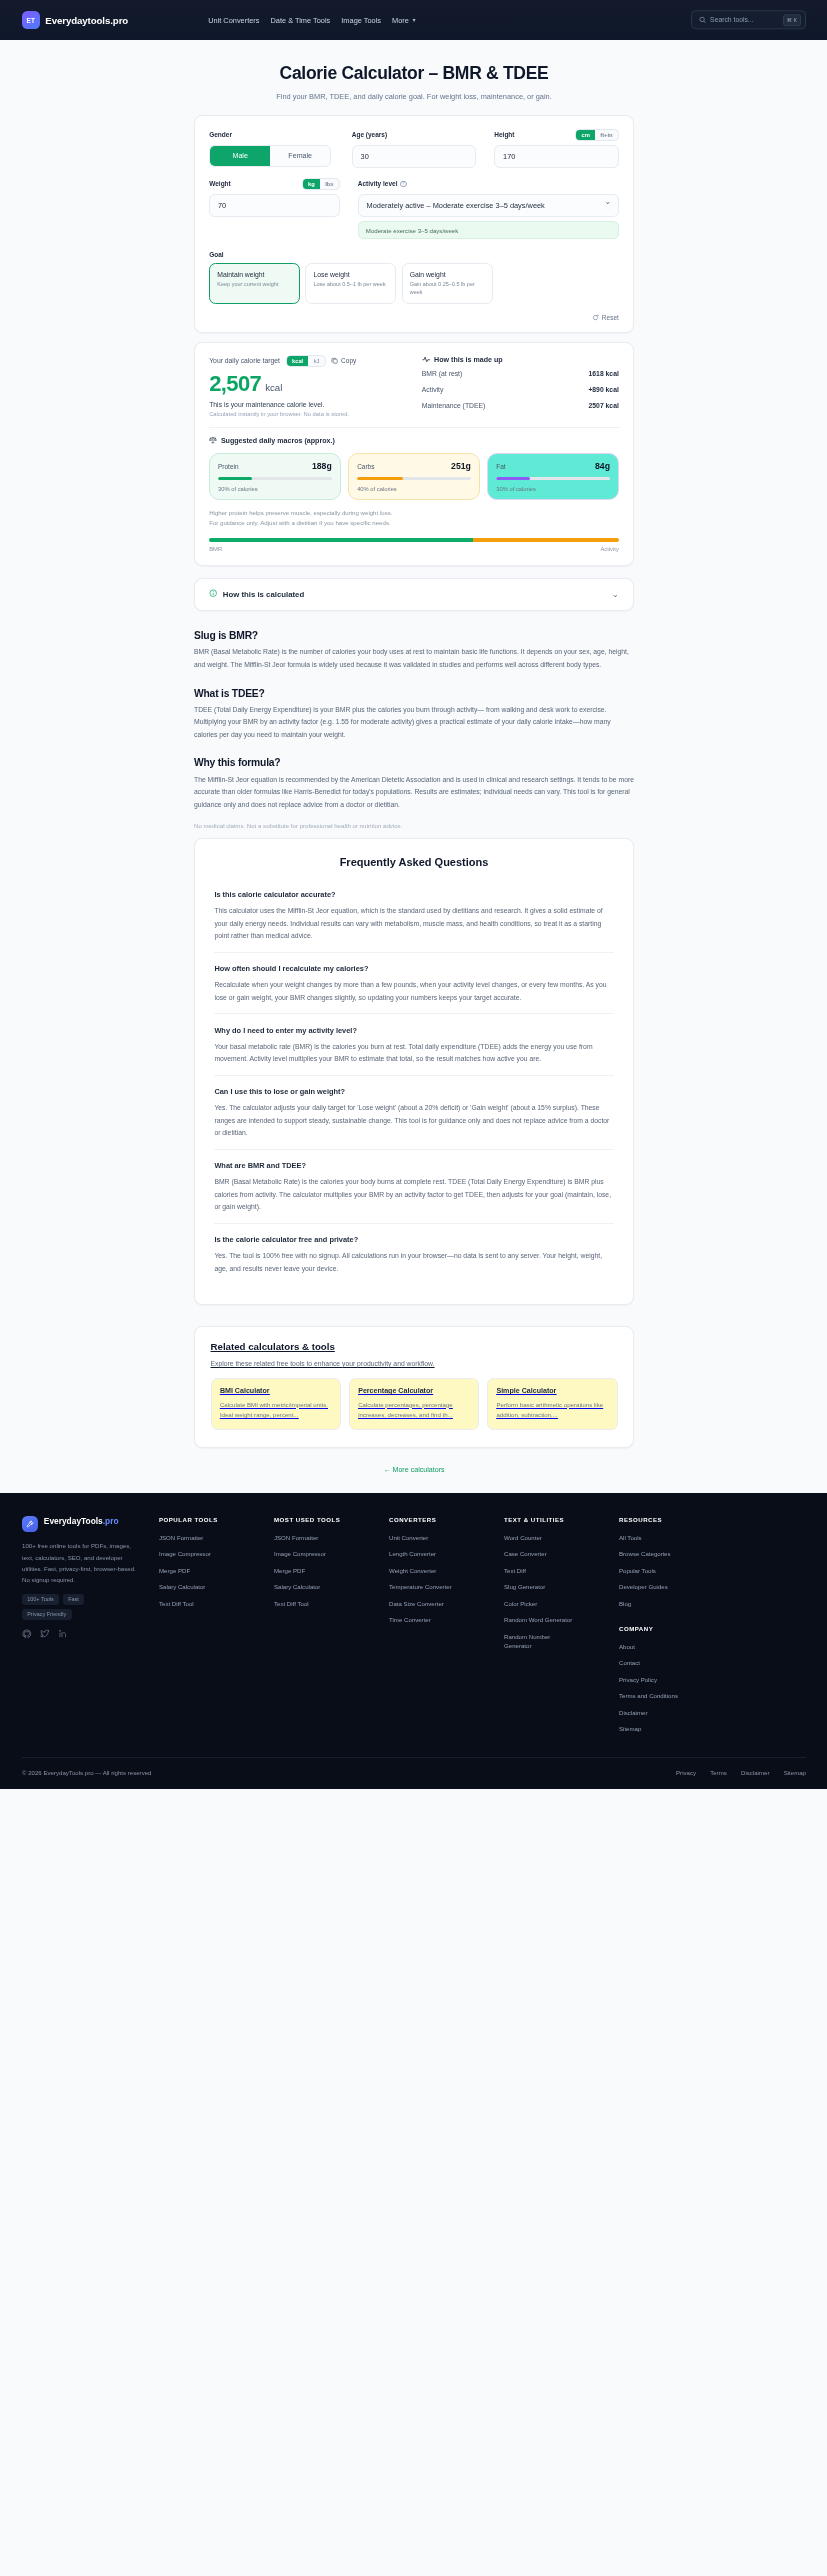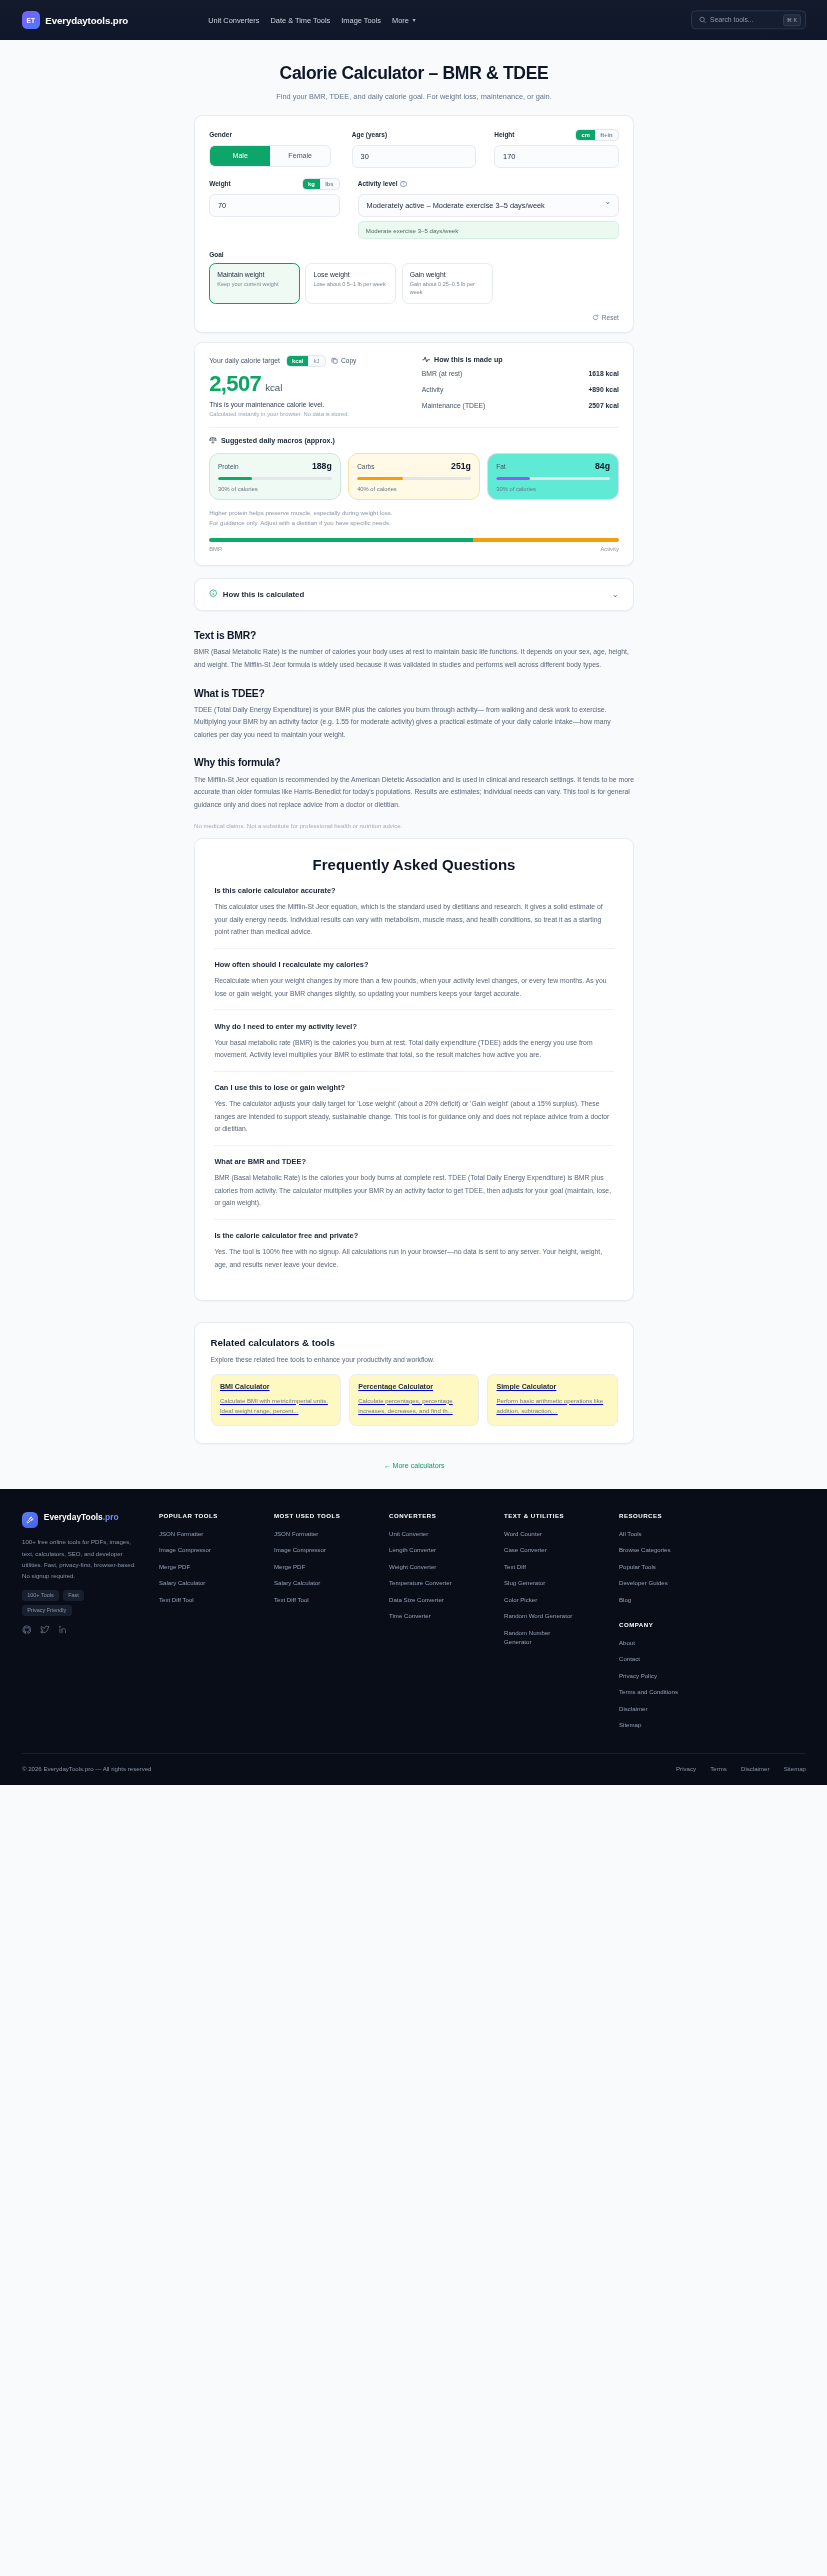--- a/index.html
+++ b/index.html
@@ -168,28 +168,28 @@
 
   
   .article { width: 440px; margin: 19.4px auto 0; }
   .article h2 { font-size: 10.3px; font-weight: bold; color: #0f172a; margin-bottom: 5.2px; letter-spacing: -0.2px; }
   .article p { font-size: 6.8px; color: #5a6678; line-height: 1.85; }
   .article section { margin-bottom: 16px; }
   .disclaimer { font-size: 6.1px; color: #a3acba; margin-top: -5.8px; }
 
   
   .faq-card { margin-top: 9px; padding: 17px 19.4px 19.4px; }
-  .faq-title { text-align: center; font-size: 15px; font-weight: bold; color: #0f172a; margin-bottom: 11px; }
+  .faq-title { text-align: center; font-size: 11px; font-weight: bold; color: #0f172a; margin-bottom: 20px; }
   .faq-item { padding: 2.6px 0 9px; }
   .faq-item + .faq-item { border-top: 0.6px solid #eef1f5; padding-top: 11.6px; }
   .faq-q { font-size: 7.4px; font-weight: bold; color: #1e293b; margin-bottom: 5.8px; }
   .faq-a { font-size: 6.8px; color: #5a6678; line-height: 1.85; }
 
   
-  .rel-card { margin-top: 21px; padding: 14.2px 15.5px 17px; }
+  .rel-card { margin-top: 21px; padding: 14.2px 15.5px 17px; text-decoration: underline; }
   .rel-title { font-size: 9.7px; font-weight: bold; color: #0f172a; }
   .rel-sub { font-size: 6.8px; color: #5a6678; margin-top: 8.4px; }
   .rel-grid { display: flex; gap: 7.8px; margin-top: 11px; }
   .rel-item {
     flex: 1; border: 0.6px solid #e9edf2; border-radius: 6.5px; padding: 7.8px 8.4px 9px; background: #fef9c3;
   }
   .rel-item .t { font-size: 7.1px; font-weight: bold; color: #1e293b; margin-bottom: 4.5px; }
   .rel-item .d { font-size: 6.1px; color: #6b7685; line-height: 1.7; }
   .more-row { text-align: center; margin: 14.2px 0 19.4px; }
   .more-link { font-size: 7.1px; color: #0f9d63; text-decoration: none; }
@@ -476,21 +476,21 @@
           </svg>
       </span>
       <span>How this is calculated</span>
     </div>
     <span class="acc-chev">⌄</span>
   </div>
 </div>
 
 <div class="article">
   <section>
-    <h2>Text is BMR?</h2>
+    <h2>Slug is BMR?</h2>
     <p>BMR (Basal Metabolic Rate) is the number of calories your body uses at rest to maintain basic life functions. It depends on your sex, age, height, and weight. The Mifflin-St Jeor formula is widely used because it was validated in studies and performs well across different body types.</p>
   </section>
   <section>
     <h2>What is TDEE?</h2>
     <p>TDEE (Total Daily Energy Expenditure) is your BMR plus the calories you burn through activity— from walking and desk work to exercise. Multiplying your BMR by an activity factor (e.g. 1.55 for moderate activity) gives a practical estimate of your daily calorie intake—how many calories per day you need to maintain your weight.</p>
   </section>
   <section>
     <h2>Why this formula?</h2>
     <p>The Mifflin-St Jeor equation is recommended by the American Dietetic Association and is used in clinical and research settings. It tends to be more accurate than older formulas like Harris-Benedict for today's populations. Results are estimates; individual needs can vary. This tool is for general guidance only and does not replace advice from a doctor or dietitian.</p>
   </section>

